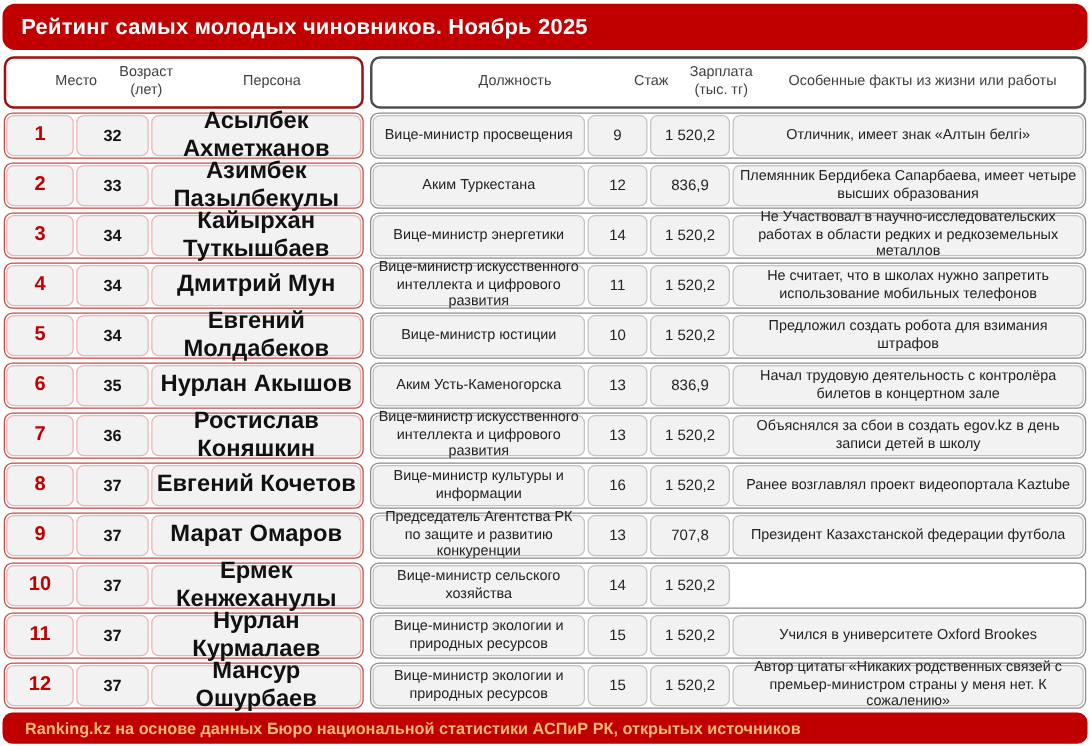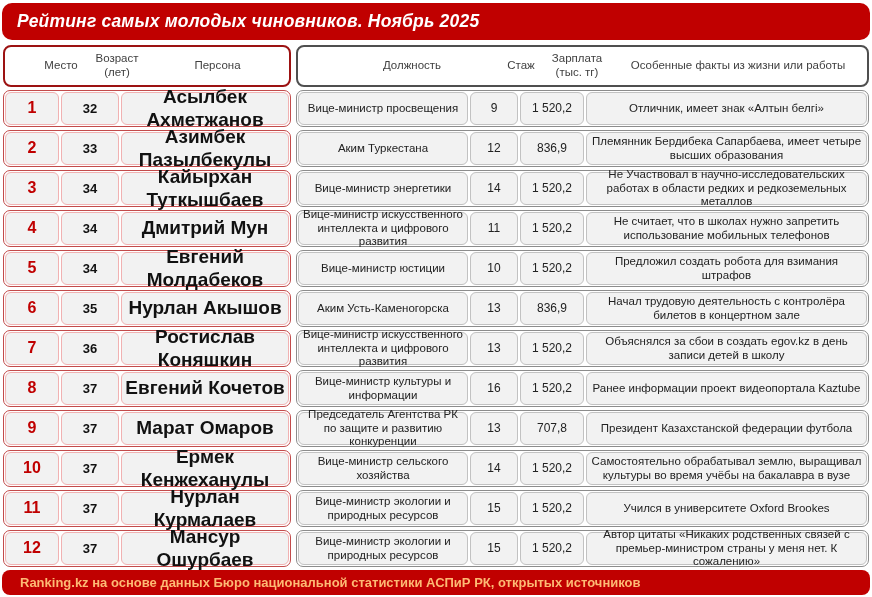--- a/index.html
+++ b/index.html
@@ -6,21 +6,21 @@
   body{
     width:872px;height:597px;overflow:hidden;
     font-family:"Liberation Sans","DejaVu Sans",sans-serif;
     color:#1a1a1a;position:relative;
   }
   
   .banner{
     margin:3px 2px 0 2px;height:37px;background:#c00000;border-radius:10px;
     display:flex;align-items:center;padding-left:15px;box-sizing:border-box;
   }
-  .banner span{color:#ffffff;font-weight:bold;font-size:17.5px;letter-spacing:.2px;font-style:italic;}
+  .banner span{color:#ffffff;font-weight:bold;font-size:17.5px;letter-spacing:.2px;}
   
   .tbl{margin:5px 3px 0 3px;}
   .hdr-row,.data-row{display:flex;gap:5px;}
   .data-row{margin-top:3px;}
   
   .hgrp{box-sizing:border-box;height:42px;display:flex;align-items:center;background:#fff;border-radius:8px;padding-left:29px;}
   .hgrp.left{width:288px;border:2px solid #9c1212;}
   .hgrp.right{flex:1;border:2px solid #4f4f4f;}
   .hcell{display:flex;align-items:center;justify-content:center;text-align:center;
          font-size:11.5px;color:#3f3f3f;line-height:1.2;height:100%;box-sizing:border-box;}
@@ -175,21 +175,21 @@
       <div class="data-row">
         <div class="rgrp left">
           <div class="cell c-place t-place">8</div>
           <div class="cell c-age t-age">37</div>
           <div class="cell c-person t-person">Евгений Кочетов</div>
         </div>
         <div class="rgrp right">
           <div class="cell c-pos t-pos">Вице-министр культуры и информации</div>
           <div class="cell c-exp t-exp">16</div>
           <div class="cell c-sal t-sal">1 520,2</div>
-          <div class="cell c-fact t-fact">Ранее информации проект видеопортала Kaztube</div>
+          <div class="cell c-fact t-fact">Ранее возглавлял проект видеопортала Kaztube</div>
         </div>
       </div>
       <div class="data-row">
         <div class="rgrp left">
           <div class="cell c-place t-place">9</div>
           <div class="cell c-age t-age">37</div>
           <div class="cell c-person t-person">Марат Омаров</div>
         </div>
         <div class="rgrp right">
           <div class="cell c-pos t-pos">Председатель Агентства РК по защите и развитию конкуренции</div>
@@ -201,21 +201,20 @@
       <div class="data-row">
         <div class="rgrp left">
           <div class="cell c-place t-place">10</div>
           <div class="cell c-age t-age">37</div>
           <div class="cell c-person t-person">Ермек Кенжеханулы</div>
         </div>
         <div class="rgrp right">
           <div class="cell c-pos t-pos">Вице-министр сельского хозяйства</div>
           <div class="cell c-exp t-exp">14</div>
           <div class="cell c-sal t-sal">1 520,2</div>
-          <div class="cell c-fact t-fact">Самостоятельно обрабатывал землю, выращивал культуры во время учёбы на бакалавра в вузе</div>
         </div>
       </div>
       <div class="data-row">
         <div class="rgrp left">
           <div class="cell c-place t-place">11</div>
           <div class="cell c-age t-age">37</div>
           <div class="cell c-person t-person">Нурлан Курмалаев</div>
         </div>
         <div class="rgrp right">
           <div class="cell c-pos t-pos">Вице-министр экологии и природных ресурсов</div>

